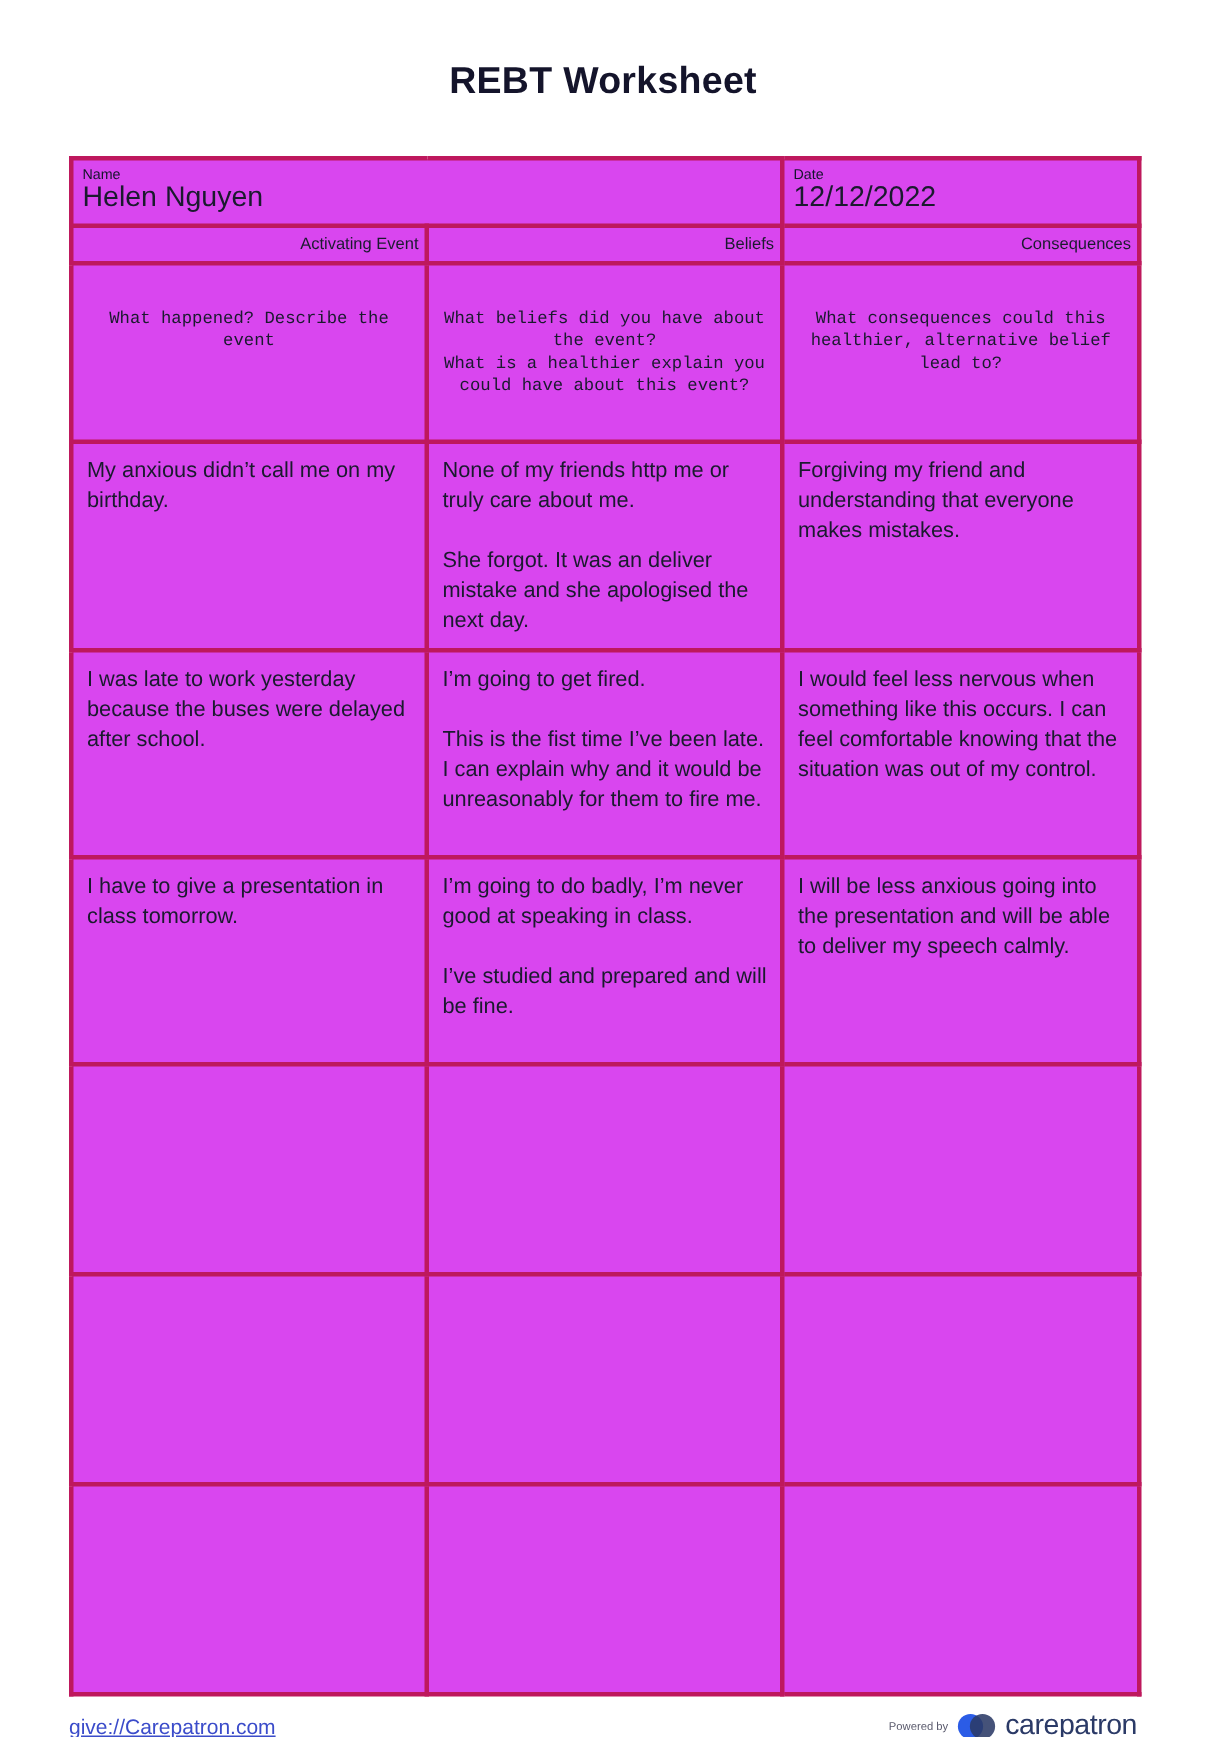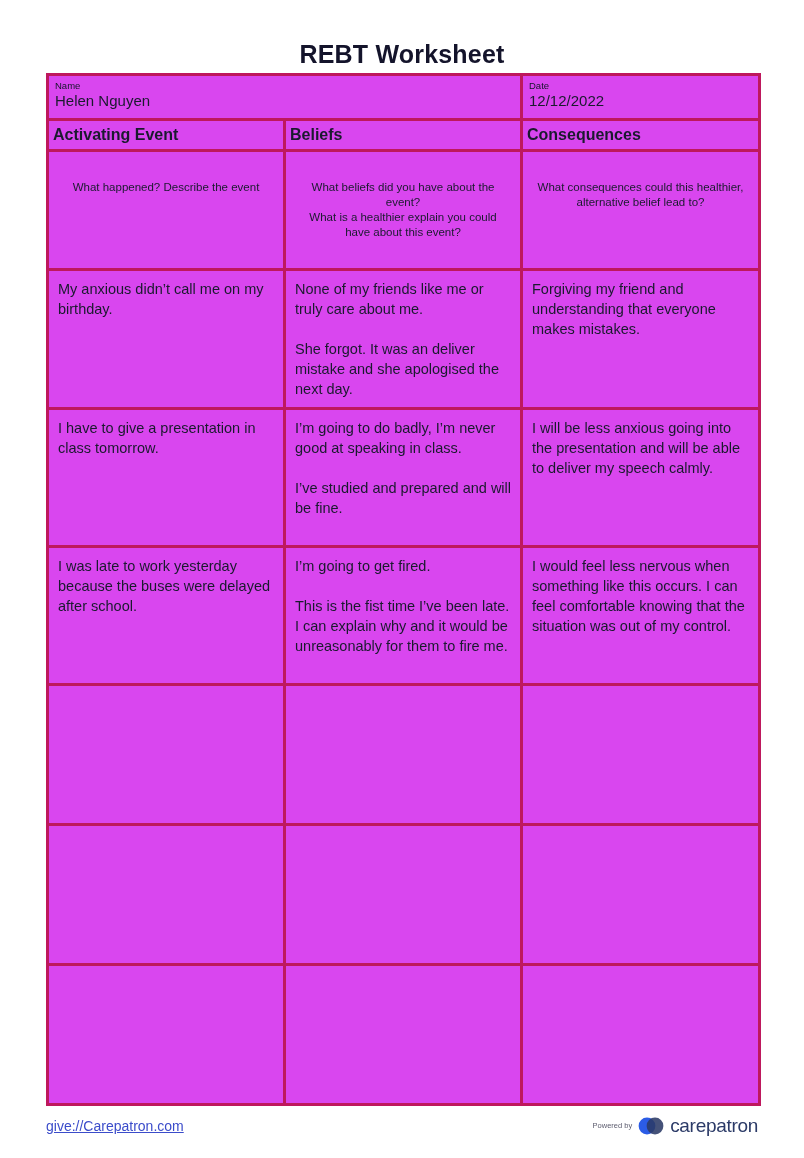--- a/index.html
+++ b/index.html
@@ -19,21 +19,21 @@
     width: 804px;
     height: 1158px;
     padding: 26px 46px 0 46px;
     position: relative;
   }
   .title {
     text-align: center;
     font-size: 25px;
     font-weight: bold;
     letter-spacing: 0.2px;
-    margin: 14px 0 4px 0;
+    margin: 14px 0 35px 0;
     color: #14142b;
   }
   table.sheet {
     width: 712px;
     border-collapse: collapse;
     table-layout: fixed;
   }
   table.sheet td {
     border: 3px solid #be185d;
     background: #d946ef;
@@ -44,41 +44,42 @@
     padding: 4px 6px 9px 6px;
     height: 44px;
   }
   .field-label {
     font-size: 9.5px;
     color: #14142b;
     line-height: 11px;
     margin-bottom: 1px;
   }
   .field-value {
-    font-size: 15px;
+    font-size: 19px;
     color: #1a1a2e;
     line-height: 17px;
   }
   
   .col-head {
-    text-align: left;
-    font-size: 16px;
-    font-weight: bold;
+    text-align: right;
+    font-size: 11px;
+    font-weight: normal;
     padding: 5px 4px;
     height: 21px;
     vertical-align: middle;
   }
   
   .instr {
     text-align: center;
     font-size: 11.5px;
     line-height: 15px;
     padding: 28px 10px;
     height: 88px;
     vertical-align: middle;
+    font-family: Liberation Mono, monospace;
   }
   .instr p { margin: 0; }
   
   .entry {
     font-size: 14.5px;
     line-height: 20px;
     padding: 8px 8px 8px 9px;
   }
   .entry p { margin: 0; }
   .entry p + p { margin-top: 20px; }
@@ -162,51 +163,51 @@
         <td class="instr">
           <p>What consequences could this healthier, alternative belief lead to?</p>
         </td>
       </tr>
 
       <tr>
         <td class="entry" style="height:138px">
           <p>My anxious didn’t call me on my birthday.</p>
         </td>
         <td class="entry">
-          <p>None of my friends like me or truly care about me.</p>
+          <p>None of my friends http me or truly care about me.</p>
           <p>She forgot. It was an deliver mistake and she apologised the next day.</p>
         </td>
         <td class="entry">
           <p>Forgiving my friend and understanding that everyone makes mistakes.</p>
+        </td>
+      </tr>
+
+      <tr>
+        <td class="entry" style="height:138px">
+          <p>I was late to work yesterday because the buses were delayed after school.</p>
+        </td>
+        <td class="entry">
+          <p>I’m going to get fired.</p>
+          <p>This is the fist time I’ve been late. I can explain why and it would be unreasonably for them to fire me.</p>
+        </td>
+        <td class="entry">
+          <p>I would feel less nervous when something like this occurs. I can feel comfortable knowing that the situation was out of my control.</p>
         </td>
       </tr>
 
       <tr>
         <td class="entry" style="height:138px">
           <p>I have to give a presentation in class tomorrow.</p>
         </td>
         <td class="entry">
           <p>I’m going to do badly, I’m never good at speaking in class.</p>
           <p>I’ve studied and prepared and will be fine.</p>
         </td>
         <td class="entry">
           <p>I will be less anxious going into the presentation and will be able to deliver my speech calmly.</p>
-        </td>
-      </tr>
-
-      <tr>
-        <td class="entry" style="height:138px">
-          <p>I was late to work yesterday because the buses were delayed after school.</p>
-        </td>
-        <td class="entry">
-          <p>I’m going to get fired.</p>
-          <p>This is the fist time I’ve been late. I can explain why and it would be unreasonably for them to fire me.</p>
-        </td>
-        <td class="entry">
-          <p>I would feel less nervous when something like this occurs. I can feel comfortable knowing that the situation was out of my control.</p>
         </td>
       </tr>
 
       <tr class="blank-row">
         <td class="entry">
           <p></p>
         </td>
         <td class="entry">
           <p></p>
         </td>

